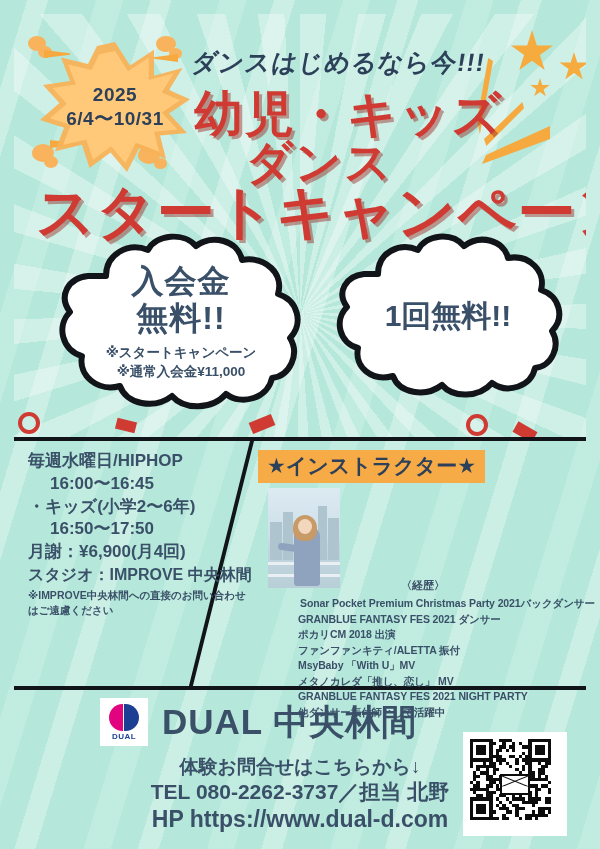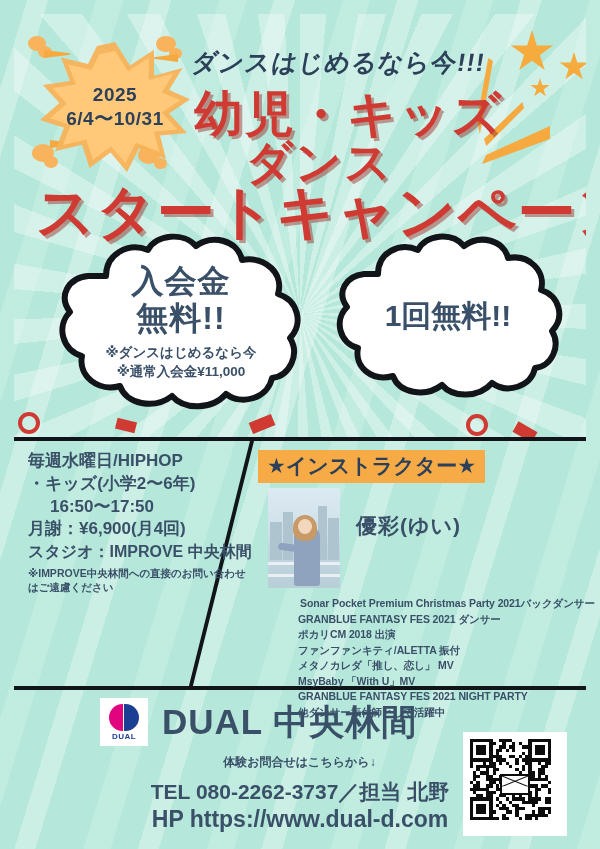--- a/index.html
+++ b/index.html
@@ -178,21 +178,21 @@
     padding:2px;box-sizing:border-box;
   }
   .dual-mark{position:relative;width:30px;height:27px;}
   .dual-mark .lhalf{position:absolute;left:0;top:0;width:14px;height:27px;background:#e2047e;border-radius:14px 0 0 14px;}
   .dual-mark .rhalf{position:absolute;left:15px;top:0;width:15px;height:27px;background:#1c3f94;border-radius:0 14px 14px 0;}
   .dual-word{font-size:8px;font-weight:bold;color:#1c3f94;letter-spacing:.5px;margin-top:1px;}
   .dual-title{font-weight:bold;font-size:35px;color:#3a5068;letter-spacing:1px;white-space:nowrap;}
   .f-line{
     position:absolute;width:572px;text-align:center;color:#3a5068;font-weight:bold;white-space:nowrap;
   }
-  .f1{top:64px;font-size:12px;font-family:Liberation Mono, monospace;}
+  .f1{top:64px;font-size:19px;}
   .f2{top:88px;font-size:21px;}
   .f3{top:116px;font-size:23px;}
 
   .qr{
     position:absolute;left:463px;top:732px;width:104px;height:104px;
     background:#ffffff;padding:7px;box-sizing:border-box;
   }
   .qr .grid{position:relative;width:100%;height:100%;}
   .qr .mod{position:absolute;background:#0c0c0c;}
   .qr .mail{
@@ -260,21 +260,21 @@
     <div class="cloud" style="left:32px;top:218px;width:270px;height:180px;">
       <svg viewBox="0 0 270 180" width="270" height="180">
         <path d="M60 44 C60 22 82 10 102 18 C110 2 138 0 150 14 C166 2 192 8 196 28
                  C220 24 238 42 232 62 C252 68 258 92 244 106 C254 122 244 144 226 146
                  C222 166 196 174 180 162 C166 178 138 178 126 164 C108 178 80 172 74 154
                  C52 160 32 144 36 124 C16 118 10 94 24 80 C12 64 22 46 42 44 Z" fill="#ffffff" stroke="#111418" stroke-width="6" stroke-linejoin="round"></path>
       </svg>
       <div class="cloud-text">
         <div class="cl-big">入会金</div>
         <div class="cl-big">無料!!</div>
-        <div class="cl-small">※ダンスはじめるなら今</div>
+        <div class="cl-small">※スタートキャンペーン</div>
         <div class="cl-small" style="margin-top:0">※通常入会金¥11,000</div>
       </div>
     </div>
 
     <div class="cloud" style="left:308px;top:218px;width:252px;height:168px;">
       <svg viewBox="0 0 252 168" width="252" height="168">
         <path d="M56 42 C56 20 78 10 96 18 C104 2 130 0 142 14 C158 2 182 8 186 26
                  C208 22 224 40 219 58 C238 64 243 86 230 99 C239 114 230 134 213 136
                  C209 155 185 162 170 151 C157 166 131 166 120 153 C103 166 77 161 71 144
                  C50 150 32 135 36 116 C17 111 12 88 25 75 C14 60 24 44 42 42 Z" fill="#ffffff" stroke="#111418" stroke-width="6" stroke-linejoin="round"></path>
@@ -285,20 +285,21 @@
     </div>
   </div>
 
   <div class="divider-h"></div>
   <div class="divider-slant"></div>
   <div class="divider-h2"></div>
 
   <div class="lesson">
     <ul>
       <li>毎週水曜日/HIPHOP</li>
+      <li class="indent">16:00〜16:45</li>
       <li>・キッズ(小学2〜6年)</li>
       <li class="indent">16:50〜17:50</li>
       <li>月謝：¥6,900(月4回)</li>
       <li style="font-size:16px">スタジオ：IMPROVE 中央林間</li>
     </ul>
     <div class="note">※IMPROVE中央林間への直接のお問い合わせはご遠慮ください</div>
   </div>
 
   <div class="instructor">
     <div class="sec-head">★インストラクター★</div>
@@ -310,29 +311,29 @@
       <div class="bld" style="left:50px;top:18px;width:9px;height:54px;"></div>
       <div class="bld" style="left:60px;top:30px;width:11px;height:42px;"></div>
       <div class="rail" style="top:74px;"></div>
       <div class="rail" style="top:86px;"></div>
       <div class="body"></div>
       <div class="arm"></div>
       <div class="hair"></div>
       <div class="face"></div>
     </div>
 
-    <div class="inst-name">優彩(ゆい)</div>
+    <div class="keireki">〈経歴〉</div>
 
     <div class="credits">
       <div class="first">Sonar Pocket Premium Christmas Party 2021バックダンサー</div>
       <div>GRANBLUE FANTASY FES 2021 ダンサー</div>
       <div>ポカリCM 2018 出演</div>
       <div>ファンファンキティ/ALETTA 振付</div>
+      <div>MsyBaby 「With U」MV</div>
       <div>メタノカレダ「推し、恋し」 MV</div>
-      <div>MsyBaby 「With U」MV</div>
       <div>GRANBLUE FANTASY FES 2021 NIGHT PARTY</div>
       <div>他ダンサー振付師として活躍中</div>
     </div>
   </div>
 
   <div class="footer">
     <div class="dual-row">
       <div class="dual-logo">
         <div class="dual-mark">
           <div class="lhalf"></div>

